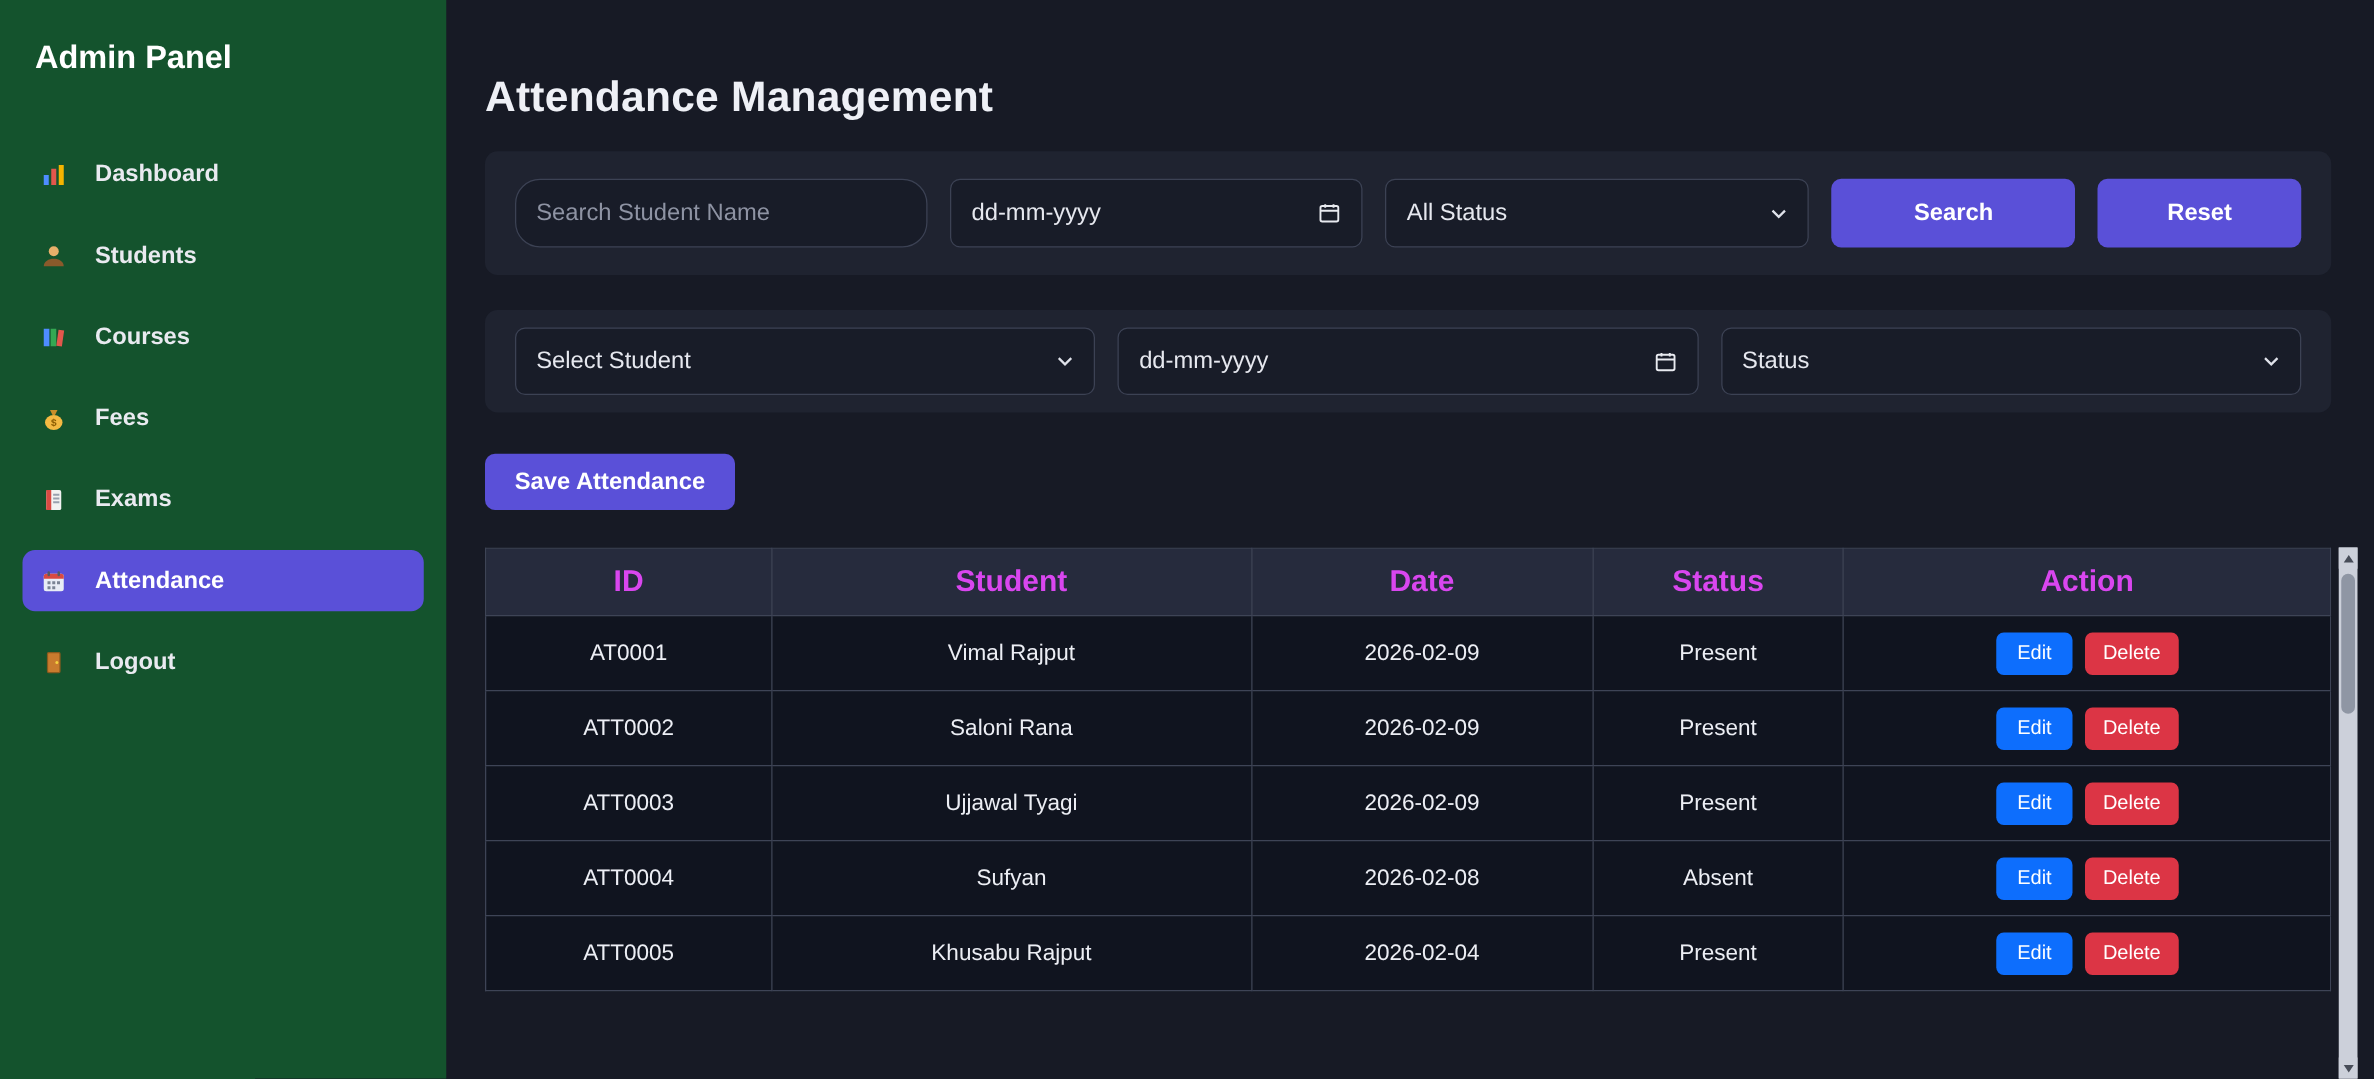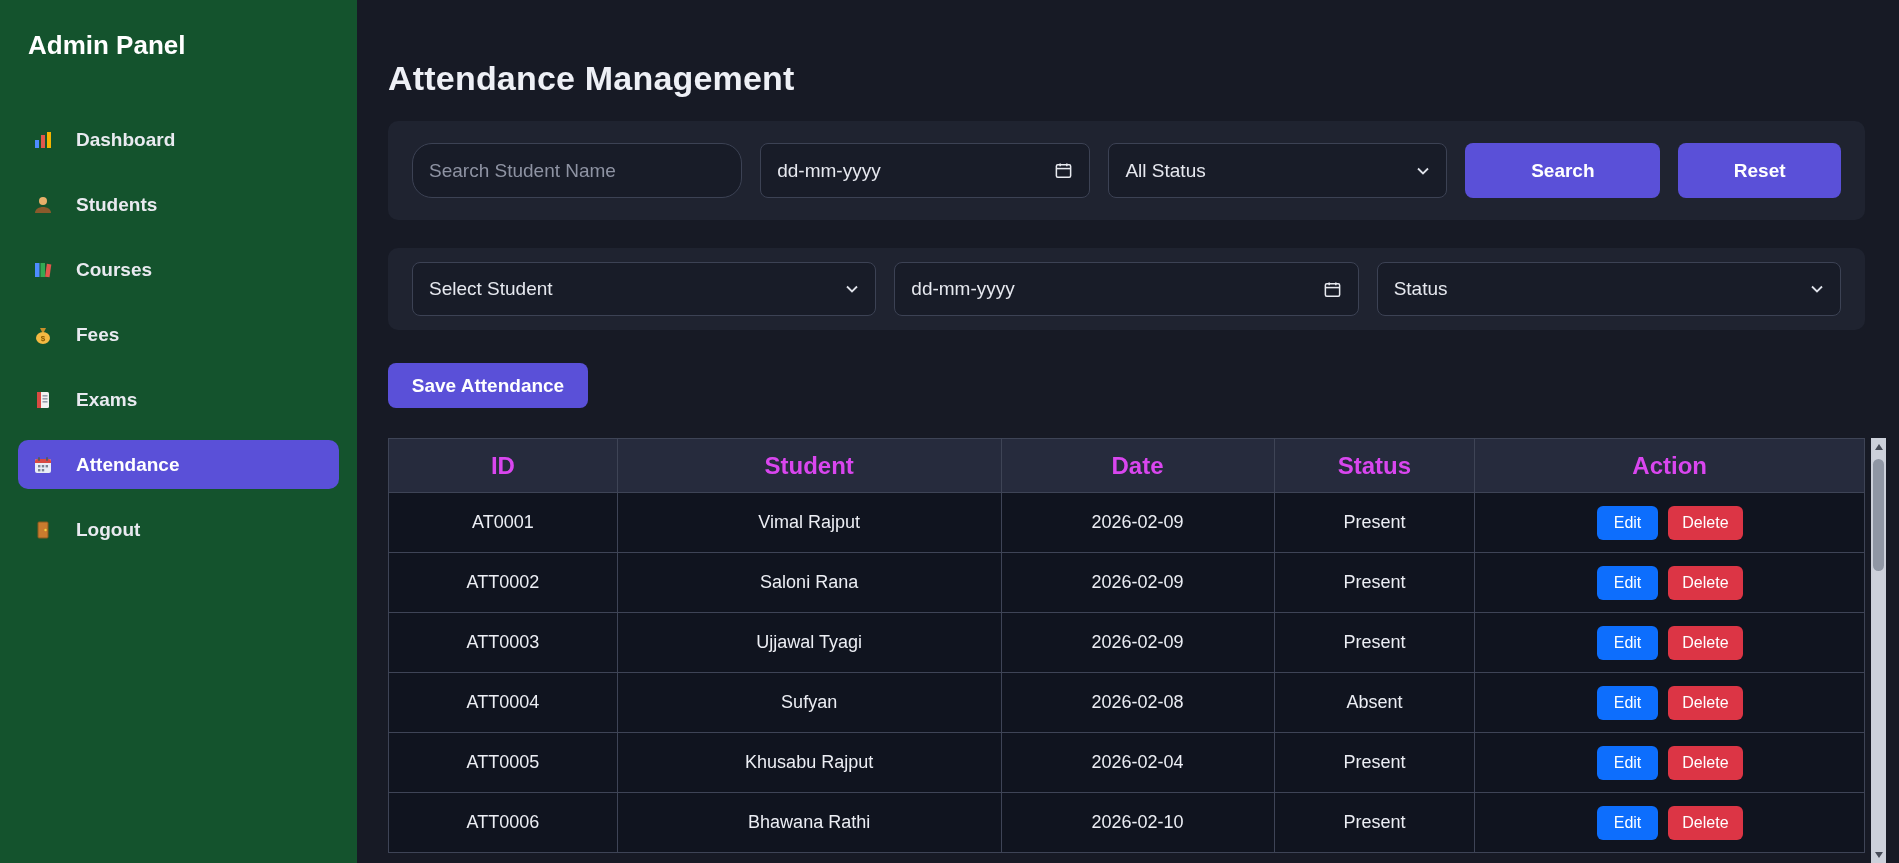--- a/index.html
+++ b/index.html
@@ -281,27 +281,20 @@
             <td>Absent</td>
             <td><button class="btn-edit">Edit</button><button class="btn-delete">Delete</button></td>
           </tr>
           <tr>
             <td>ATT0005</td>
             <td>Khusabu Rajput</td>
             <td>2026-02-04</td>
             <td>Present</td>
             <td><button class="btn-edit">Edit</button><button class="btn-delete">Delete</button></td>
           </tr>
-          <tr>
-            <td>ATT0006</td>
-            <td>Bhawana Rathi</td>
-            <td>2026-02-10</td>
-            <td>Present</td>
-            <td><button class="btn-edit">Edit</button><button class="btn-delete">Delete</button></td>
-          </tr>
         </tbody>
     </table>
   </div>
 </main>
 
 <div class="scrollbar">
   <div class="sb-btn sb-up">
       <span class="arr-up"></span>
     </div>
   <div class="sb-thumb"></div>

